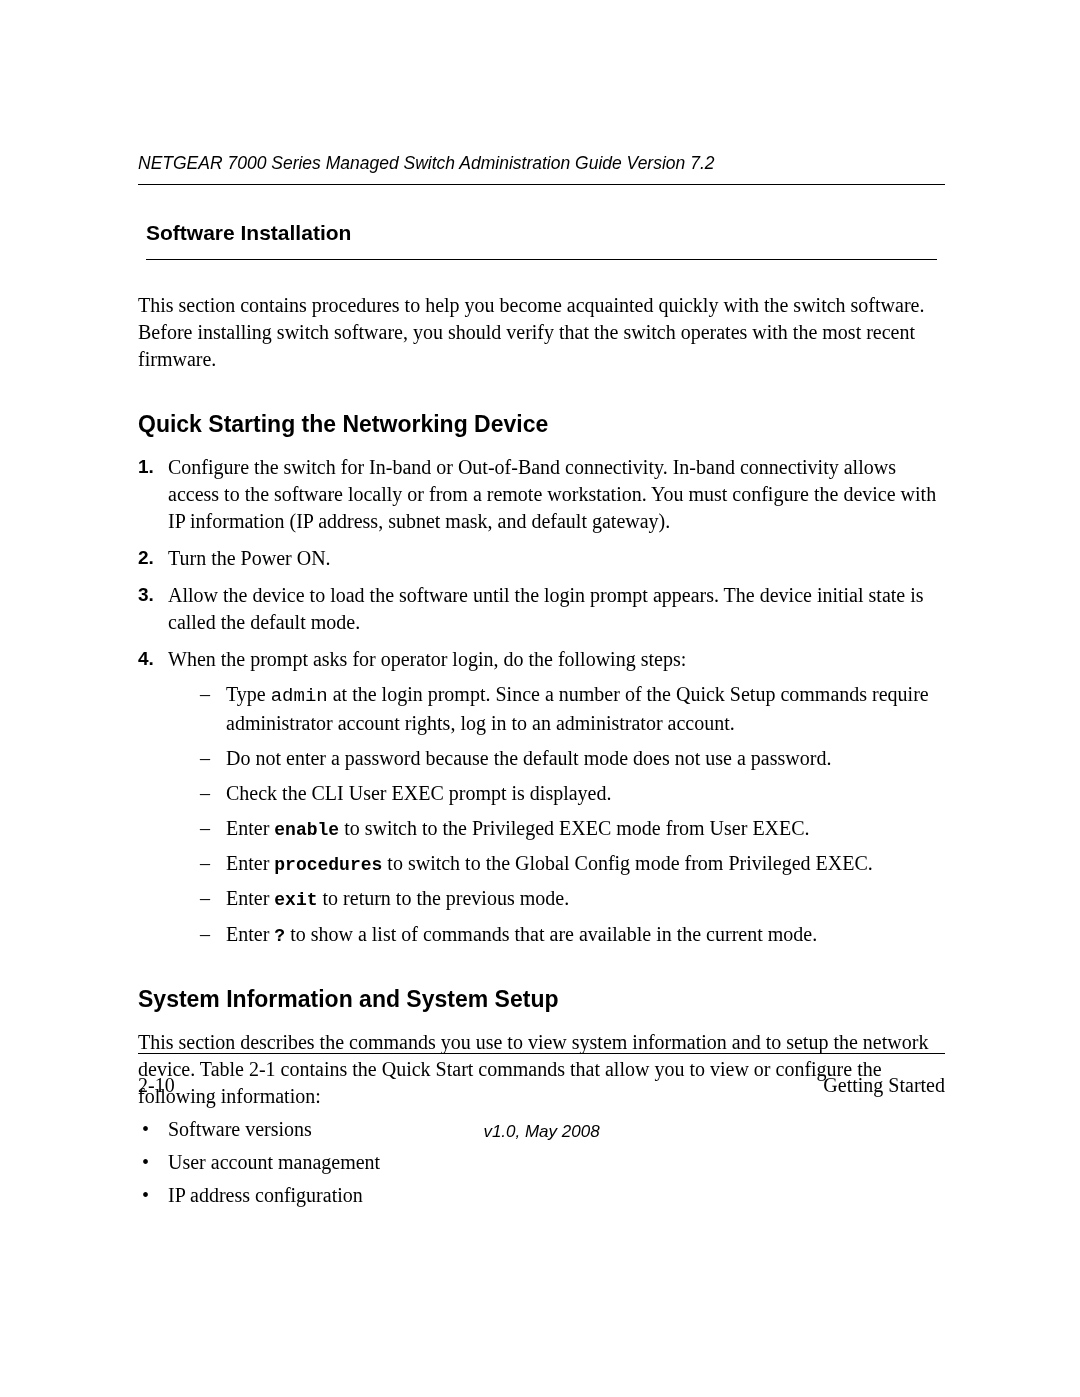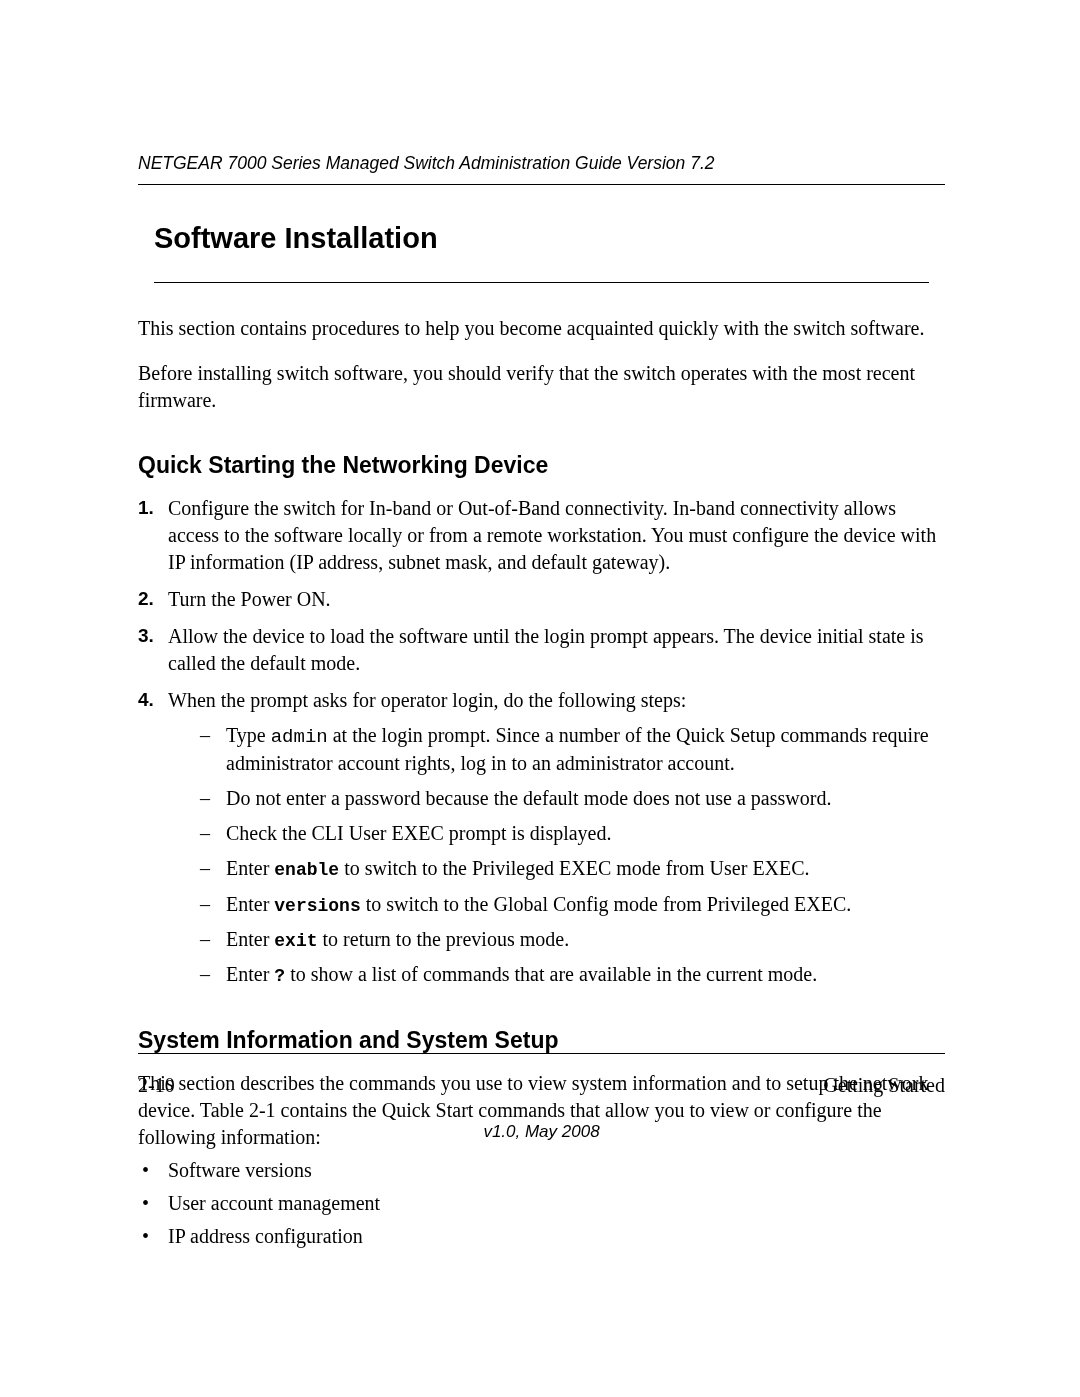--- a/index.html
+++ b/index.html
@@ -22,30 +22,30 @@
     font-family: Arial, Helvetica, sans-serif;
     font-style: italic;
     font-size: 17.5px;
     padding-bottom: 8px;
     border-bottom: 1.25px solid #000;
     margin-bottom: 34px;
   }
   h1.section-title {
     font-family: Arial, Helvetica, sans-serif;
     font-weight: bold;
-    font-size: 29px;
-    margin: 16px;
-    padding-bottom: 24px;
+    font-size: 21px;
+    margin: 8px;
+    padding-bottom: 12px;
     border-bottom: 1.5px solid #000;
   }
   .body-para {
     margin: 0;
   }
   .gap-lg { margin-top: 32px; }
-  .gap-md { margin-top: 18px; }
+  .gap-md { }
   h2.subsection {
     font-family: Arial, Helvetica, sans-serif;
     font-weight: bold;
     font-size: 23px;
     margin: 36px 0 14px 0;
   }
   .numlist {
     margin: 0;
     padding: 0;
     list-style: none;
@@ -168,21 +168,21 @@
         <li>
           <span>Do not enter a password because the default mode does not use a password.</span>
         </li>
         <li>
           <span>Check the CLI User EXEC prompt is displayed.</span>
         </li>
         <li>
           <span class="span-wrap">Enter </span><span class="mono-bold">enable</span><span class="span-wrap"> to switch to the Privileged EXEC mode from User EXEC.</span>
         </li>
         <li>
-          <span class="span-wrap">Enter </span><span class="mono-bold">versions</span><span class="span-wrap"> to switch to the Global Config mode from Privileged EXEC.</span>
+          <span class="span-wrap">Enter </span><span class="mono-bold">procedures</span><span class="span-wrap"> to switch to the Global Config mode from Privileged EXEC.</span>
         </li>
         <li>
           <span class="span-wrap">Enter </span><span class="mono-bold">exit</span><span class="span-wrap"> to return to the previous mode.</span>
         </li>
         <li>
           <span class="span-wrap">Enter </span><span class="mono-bold">?</span><span class="span-wrap"> to show a list of commands that are available in the current mode.</span>
         </li>
       </ul>
     </li>
   </ol>

